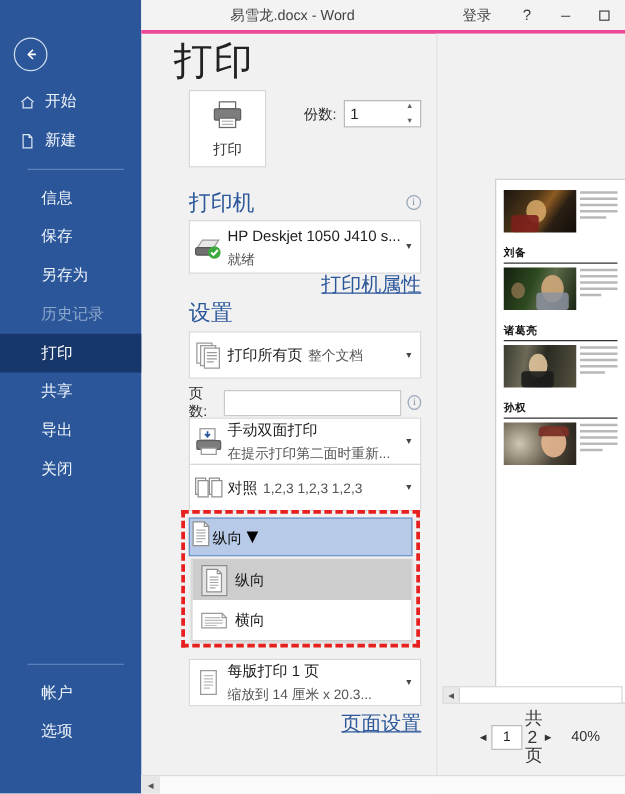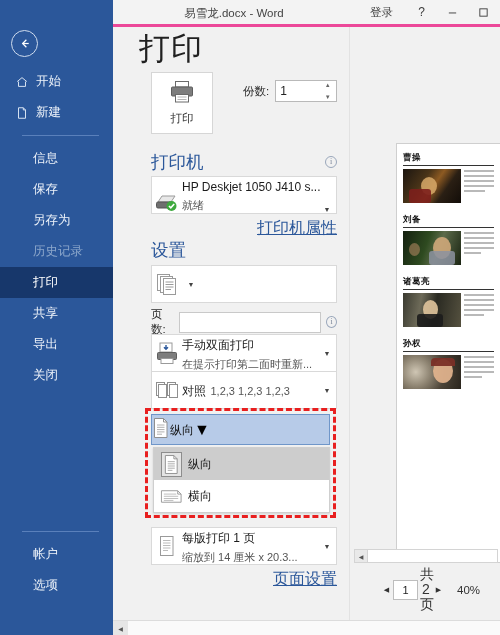--- a/index.html
+++ b/index.html
@@ -433,21 +433,21 @@
           <span>▼</span>
         </div>
       </div>
     </div>
 
     <div style="position:absolute;left:12px;top:78px;width:186px;display:flex;align-items:center;justify-content:space-between;gap:40px;">
       <span class="sec-head">打印机</span>
       <span class="info-i">i</span>
     </div>
 
-    <div class="combo" style="position:absolute;left:12px;top:104px;width:186px;height:38px;align-items:flex-end;">
+    <div class="combo" style="position:absolute;left:12px;top:104px;width:186px;height:43px;">
       <span class="cb-ico">
         <svg width="26" height="22" viewBox="0 0 26 22" fill="none">
           <path d="M4 11 L8 5 H21 L17 11 Z" fill="#e8e8e8" stroke="#9a9a9a"></path>
           <rect x="2.5" y="11" width="17" height="6" rx="1.5" fill="#6f6f6f" stroke="#555"></rect>
           <circle cx="17.5" cy="15" r="5" fill="#3ea93e"></circle>
           <path d="M15 15 L16.8 16.9 L20.2 13" stroke="#ffffff" stroke-width="1.6" fill="none"></path>
         </svg>
       </span>
       <span class="cb-txt">
         <span class="cb-t1">HP Deskjet 1050 J410 s...</span>
@@ -465,20 +465,24 @@
     </div>
 
     <div class="combo" style="position:absolute;left:12px;top:193px;width:186px;height:38px;">
       <span class="cb-ico">
         <svg width="22" height="24" viewBox="0 0 22 24" fill="none" stroke="#9a9a9a" stroke-width="1">
           <rect x="1.5" y="2.5" width="12" height="16" fill="#fff"></rect>
           <rect x="4.5" y="4.5" width="12" height="16" fill="#fff"></rect>
           <rect x="7.5" y="6.5" width="12" height="16" fill="#fff"></rect>
           <path d="M9.5 10 H17.5 M9.5 12.5 H17.5 M9.5 15 H17.5 M9.5 17.5 H15"></path>
         </svg>
+      </span>
+      <span class="cb-txt">
+        <span class="cb-t1">打印所有页</span>
+        <span class="cb-t2">整个文档</span>
       </span>
       <span class="cb-arrow">▼</span>
     </div>
 
     <div class="pages-row" style="position:absolute;left:12px;top:235px;width:186px;">
       <span class="pl">页数:</span>
       <input value="" style="">
       <span class="info-i" style="margin-left:5px;">i</span>
     </div>
 
@@ -571,21 +575,20 @@
 
     <div style="position:absolute;left:12px;top:497px;width:186px;text-align:right;">
       <span class="link">页面设置</span>
     </div>
   </div>
 
   <div class="preview">
     <div class="pv-page">
 
       <div class="pv-block">
-        <div class="pv-h">曹操</div>
         <div class="pv-row">
           <div class="pv-img" style="background:linear-gradient(125deg,#1b1510 0%,#4a3418 35%,#8d5a22 52%,#2a1f14 70%,#120d08 100%);">
             <i style="left:18px;top:8px;width:16px;height:18px;background:#d7a96a;opacity:.85;"></i>
             <i style="left:6px;top:20px;width:22px;height:14px;background:#7c1f1c;border-radius:3px;opacity:.9;"></i>
           </div>
           <div class="pv-lines">
             <u></u>
               <u></u>
               <u></u>
               <u></u>

